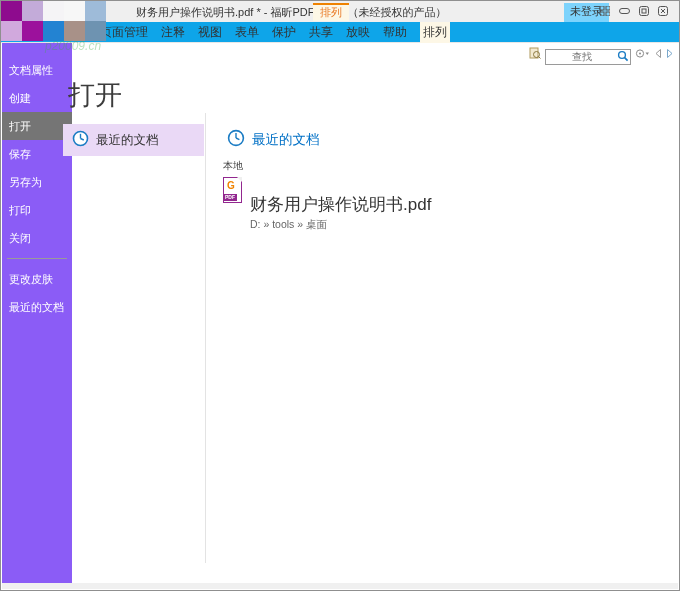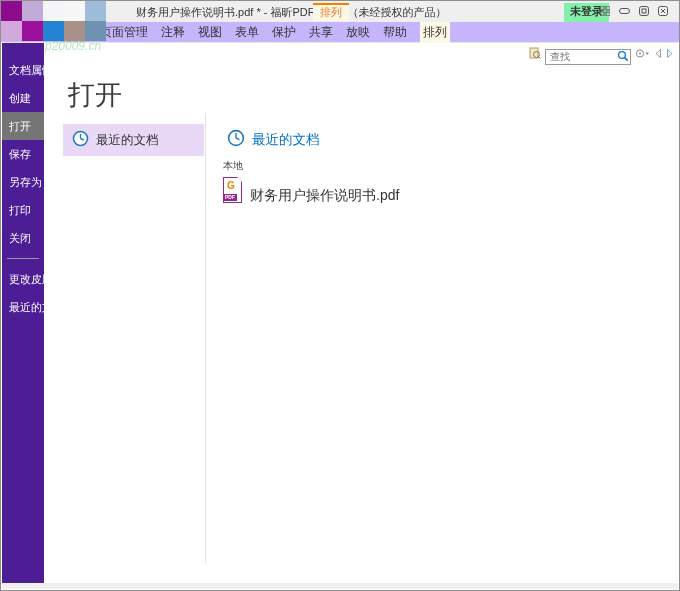--- a/index.html
+++ b/index.html
@@ -7,66 +7,66 @@
   .window { position:relative; width:680px; height:591px; background:#fff;
             border:1px solid #8f8f8f; overflow:hidden; }
 
   
   .titlebar { position:absolute; top:0; left:0; right:0; height:21px; background:#efefef; }
   .app-title { position:absolute; left:135px; top:4px; font-size:11px; color:#333; white-space:nowrap; }
   .arrange-tab { position:absolute; left:312px; top:2px; height:18px; padding:0 7px;
                  background:#fdf7e6; border-top:2px solid #ef8200; color:#e87722;
                  font-size:11px; line-height:15px; }
   .login-status { position:absolute; right:70px; top:2px; height:25px; padding:0 6px;
-                  background:#86efac; color:#333; font-size:11px; line-height:17px;font-weight:bold; }
+                  background:#7dd3fc; color:#333; font-size:11px; line-height:17px; }
   .win-controls { position:absolute; right:11px; top:5px; display:flex; gap:9px; align-items:center; }
   .win-controls svg { display:block; }
 
   
   .palette { position:absolute; top:0; left:0; width:105px; height:40px; z-index:5;
              display:grid; grid-template-columns:repeat(5,21px); grid-template-rows:20px 20px; }
   .palette div { width:21px; height:20px; }
   .watermark { position:absolute; left:44px; top:38px; z-index:6; font-size:12px;
                color:#3fae49; opacity:.35; font-style:italic; }
 
   
-  .menubar { position:absolute; top:21px; left:0; right:0; height:21px; background:#c4b5fd;
+  .menubar { position:absolute; top:21px; left:0; right:0; height:21px; background:#0ea5e9;
              border-bottom:1px solid #e7e7e7; }
   .menu-items { position:absolute; left:99px; top:0; height:21px; display:flex; gap:13px; }
   .menu-items span { font-size:12px; color:#333; line-height:20px; cursor:default; }
   .menu-items span.hl { background:#fdf7e6; padding:0 3px; }
   .search-area { position:absolute; right:5px; top:23px; display:flex; align-items:center; gap:4px; }
   .search-box { position:relative; width:86px; height:16px; }
   .search-box input { width:86px; height:16px; border:1px solid #9a9a9a; background:#fff;
-                      font-size:10px; padding:0 16px 0 4px; color:#333; outline:none; }
+                      font-size:10px; padding:0 16px 0 4px; color:#333; outline:none;text-align:center; }
   .search-box .mag { position:absolute; right:2px; top:2px; }
 
   
-  .sidebar { position:absolute; top:42px; left:1px; width:42px; height:541px;
-             background:#4c1d95; padding-top:13px;font-family:Liberation Serif, serif; }
+  .sidebar { position:absolute; top:42px; left:1px; width:70px; height:541px;
+             background:#8b5cf6; padding-top:13px;font-family:Liberation Serif, serif; }
   .sb-item { height:28px; line-height:28px; padding-left:7px; font-size:11px;
              color:#fff; letter-spacing:0; white-space:nowrap; cursor:default; }
   .sb-item.selected { background:#757575; }
   .sb-sep { border-top:1px solid #9a9a9a; margin:6px 5px; }
 
   
   .bottom-strip { position:absolute; left:1px; right:1px; bottom:1px; height:6px; background:#f0f0f0; }
 
   
   .page-heading { position:absolute; left:67px; top:76px; font-size:27px; font-weight:400; color:#3c3c3c; }
   .nav-item { position:absolute; left:62px; width:141px; height:32px; display:flex;
               align-items:center; gap:7px; padding-left:9px; font-size:12.5px; color:#333; cursor:default; }
   .nav-item.selected { background:#ead9f6; }
   .v-divider { position:absolute; left:204px; top:112px; width:1px; height:450px; background:#e3e3e3; }
 
   .panel-header { position:absolute; left:226px; top:128px; display:flex; align-items:center;
                   gap:7px; font-size:13.5px; color:#0070c6; }
   .section-label { position:absolute; left:222px; top:158px; font-size:10px; color:#444; }
   .file-item { position:absolute; left:222px; top:176px; display:flex; gap:8px; cursor:default; }
-  .file-name { font-size:14px; color:#333; margin-top:10px; }
+  .file-name { font-size:17px; color:#333; margin-top:16px; }
   .file-path { font-size:10.5px; color:#666; margin-top:2px; }
 
   
   .pdf-icon { position:relative; width:19px; height:26px; background:#fff;
               border:1px solid #92278f; }
   .pdf-icon .fold { position:absolute; top:-1px; right:-1px; width:0; height:0;
                     border-left:5px solid transparent; border-top:5px solid #efefef; }
   .pdf-icon .g { position:absolute; top:3px; left:3px; font-size:10px; font-weight:bold;
                  color:#f08300; line-height:10px; }
   .pdf-icon .band { position:absolute; left:-1px; right:4px; bottom:1px; height:7px;
@@ -201,17 +201,18 @@
   <div class="section-label">本地</div>
 
   <div class="file-item">
     <span class="pdf-icon">
       <span class="fold"></span>
       <span class="g">G</span>
       <span class="band">PDF</span>
     </span>
     <span>
       <div class="file-name">财务用户操作说明书.pdf</div>
+      <div class="file-path">D: » tools » 桌面</div>
     </span>
   </div>
 
   <div class="bottom-strip"></div>
 </div>
 
 </body></html>

